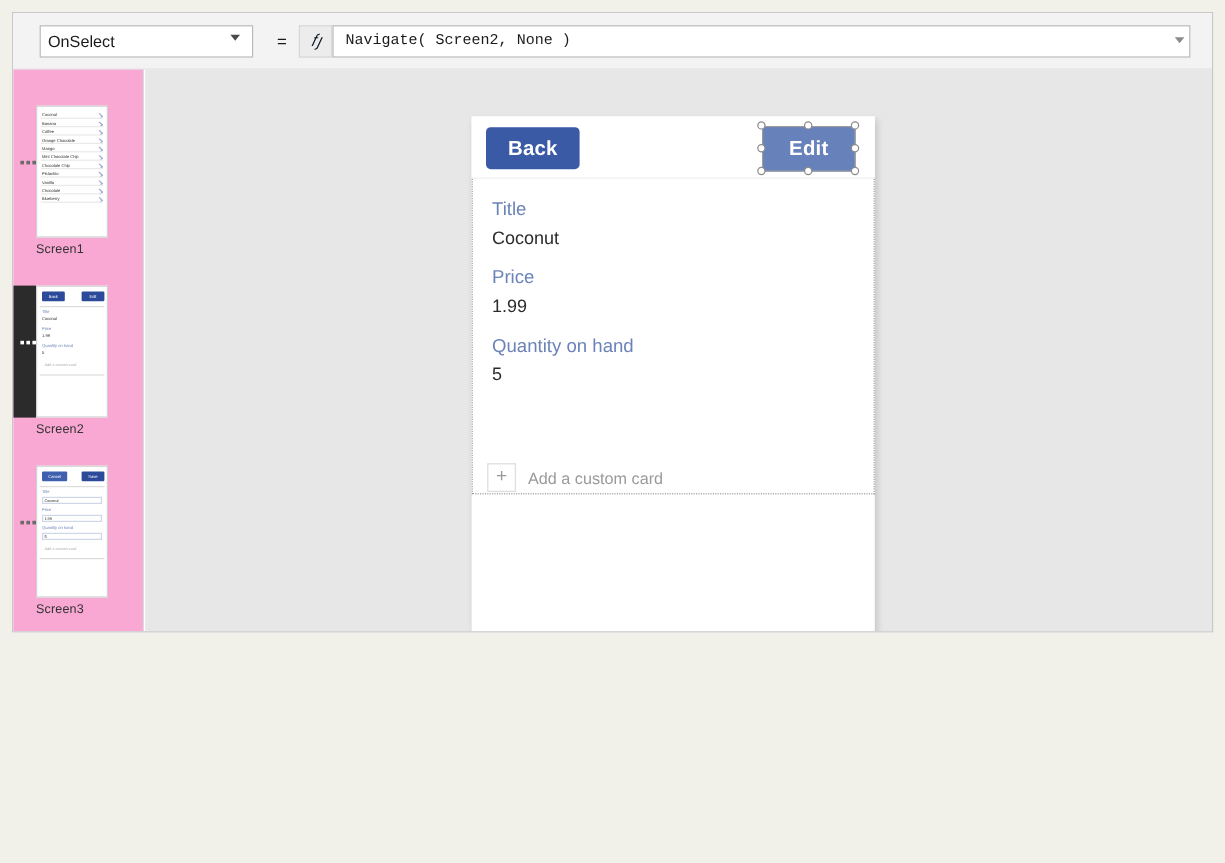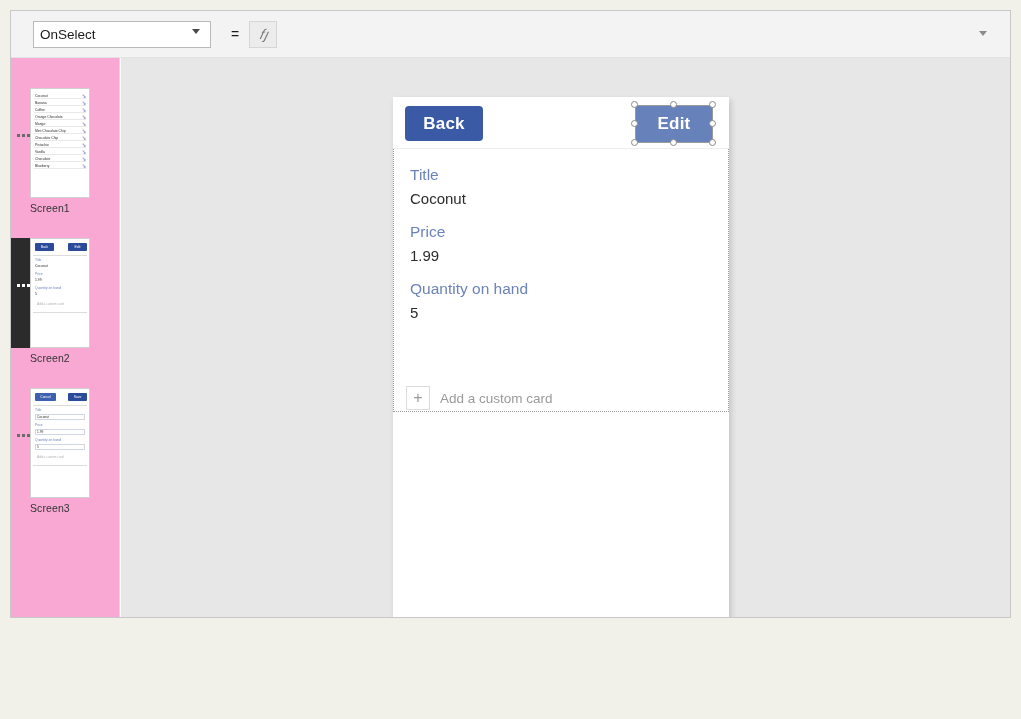--- a/index.html
+++ b/index.html
@@ -15,21 +15,21 @@
     background: #f1f1ea;
     overflow: hidden;
   }
 
   
   .app-window {
     position: absolute;
     left: 10px;
     top: 10px;
     width: 1001px;
-    height: 608px;
+    height: 517px;
     background: #ffffff;
     border: 1px solid #c8c8c8;
     box-sizing: border-box;
     overflow: hidden;
   }
 
   
   .formula-bar {
     position: absolute;
     left: 0;
@@ -84,21 +84,21 @@
     height: 27px;
     background: #ececec;
     border: 1px solid #d6d6d6;
     box-sizing: border-box;
     display: flex;
     align-items: center;
     justify-content: center;
     font-family: "Liberation Serif", serif;
     font-style: italic;
     font-size: 14px;
-    color: #737373;
+    color: #0f172a;
   }
   .formula-input {
     position: absolute;
     left: 266px;
     top: 10px;
     width: 715px;
     height: 27px;
     background: #ffffff;
     border: 1px solid #b9b9b9;
     box-sizing: border-box;
@@ -402,20 +402,21 @@
 <div id="root">
   <div class="app-window">
 
     <div class="formula-bar">
       <select class="prop-select">
         <option>OnSelect</option>
       </select>
       <span class="select-chev"></span>
       <div class="equals">=</div>
       <div class="fx-box">𝑓𝚥</div>
+      <div class="formula-input">Navigate( Screen2, None )</div>
       <span class="formula-chev"></span>
     </div>
 
     <div class="sidebar">
 
       <div class="screen-item" style="top:30px;">
         <div class="dots">
             <i></i>
             <i></i>
             <i></i>

